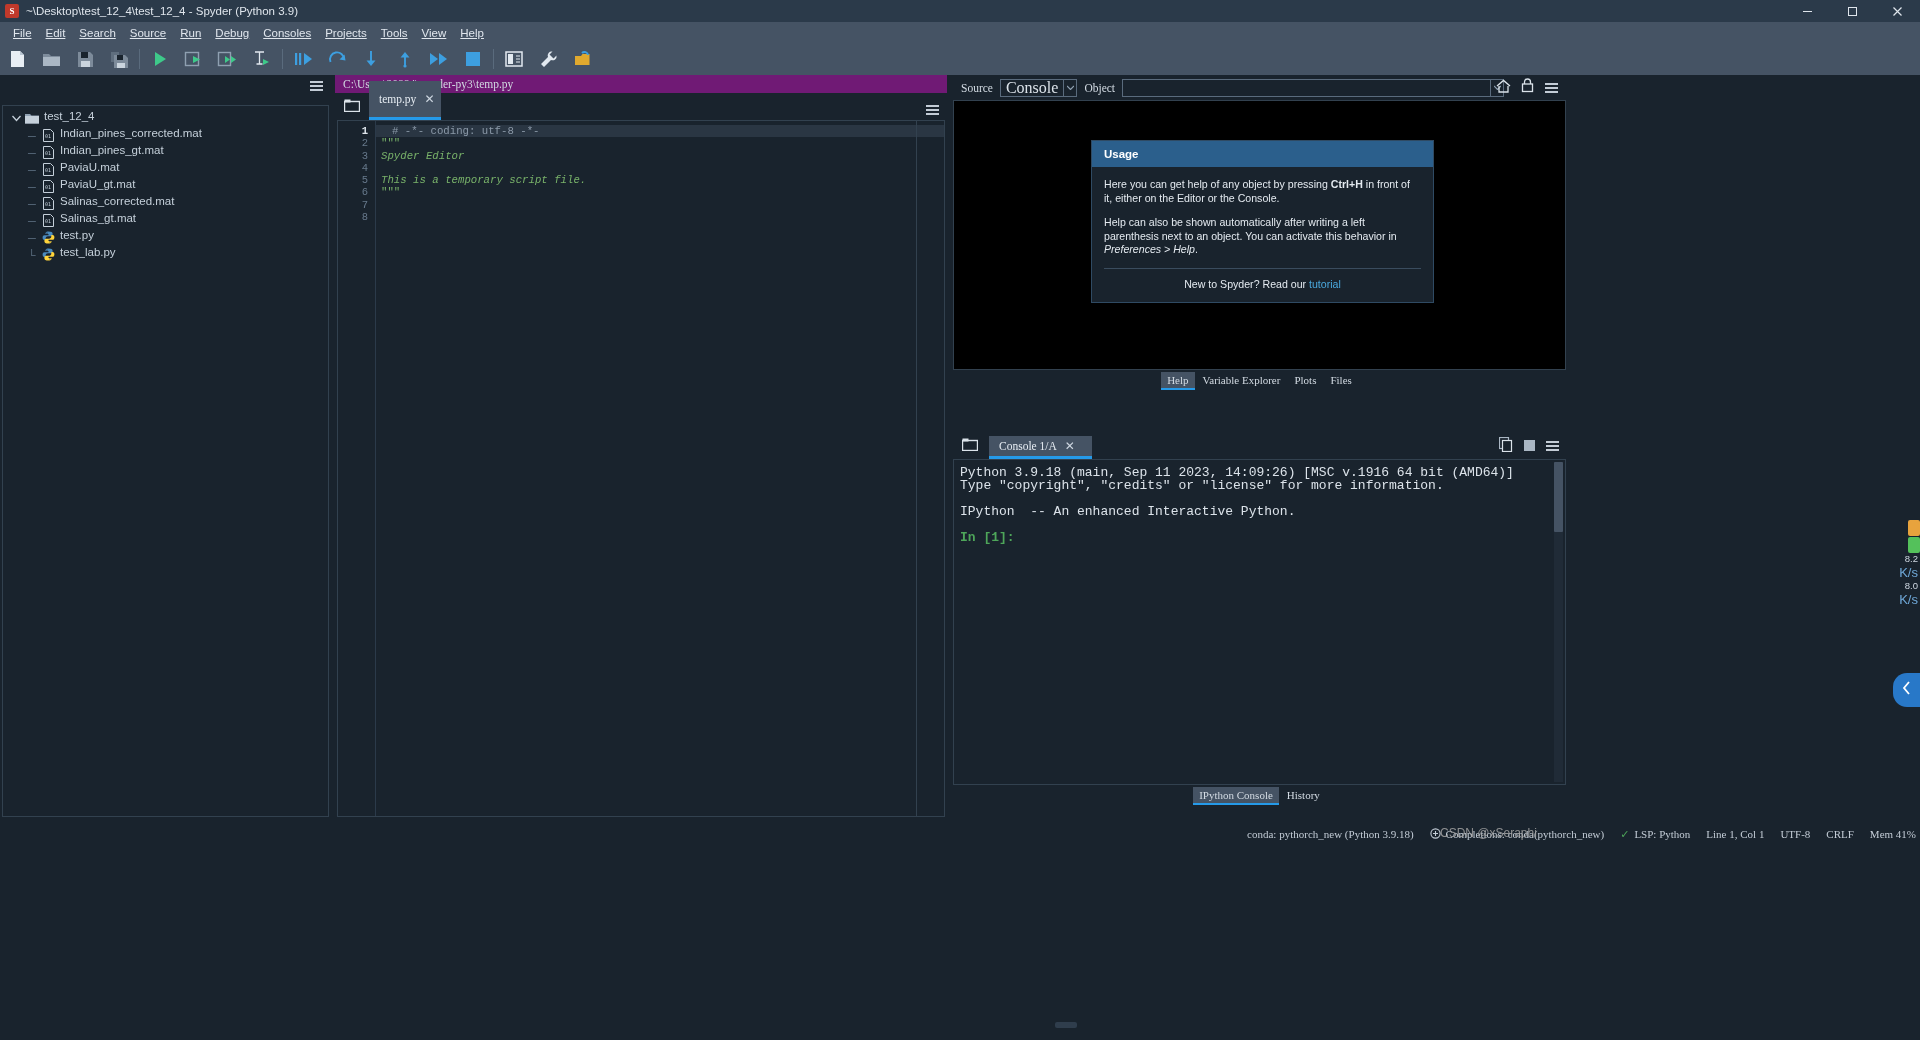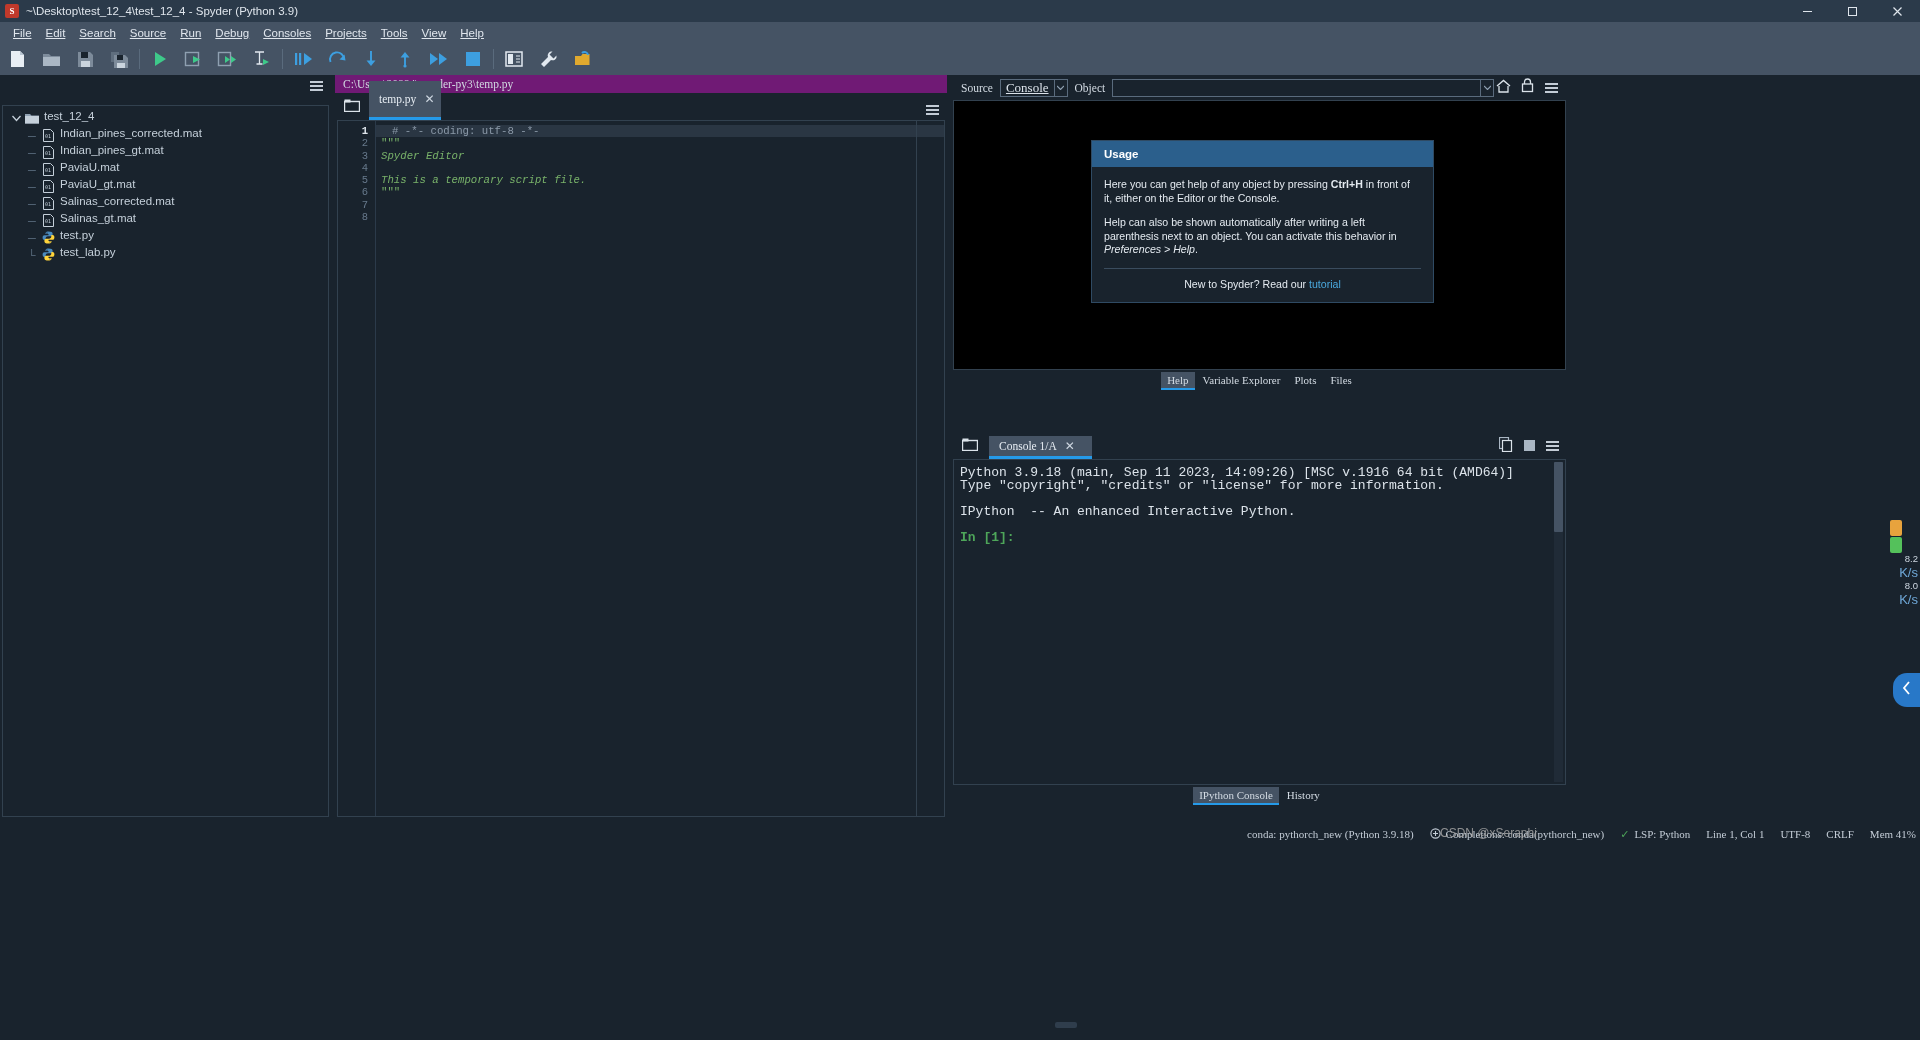--- a/index.html
+++ b/index.html
@@ -144,23 +144,22 @@
   .help-bar {
     height: 25px; display: flex; align-items: center; gap: 7px; padding-left: 10px;
     position: relative;
   }
   .hb-lbl { font-size: 11.5px; color: #d4dce4; font-family: "Liberation Serif", serif; }
   .hb-combo {
     height: 18px; min-width: 58px; background: #19232d; border: 1px solid #5a6b7d;
     display: flex; align-items: center;
   }
   .hb-combo .v {
-    flex: 1; font-size: 13px; color: #dce3ea; padding: 0 5px;
+    flex: 1; font-size: 16px; color: #dce3ea; padding: 0 5px;
     font-family: "Liberation Serif", serif;
-    text-decoration: underline;
   }
   .hb-combo .arrow {
     width: 13px; height: 16px; display: flex; align-items: center; justify-content: center;
     border-left: 1px solid #5a6b7d;
   }
   .hb-obj {
     height: 18px; width: 382px; background: #19232d; border: 1px solid #5a6b7d;
     display: flex; align-items: center;
   }
   .hb-obj .arrow {
@@ -252,21 +251,21 @@
     position: absolute; left: 0; top: 845px; width: 1920px; height: 195px; background: #19232d;
   }
   .taskbar-hint {
     position: absolute; left: 1055px; top: 1022px; width: 22px; height: 6px;
     background: #2f3d4c; border-radius: 2px;
   }
 
   
   .perf-strip {
     position: absolute; left: 1890px; top: 520px; width: 30px; height: 120px;
-    display: flex; flex-direction: column; align-items: flex-start; gap: 1px;
+    display: flex; flex-direction: column; align-items: flex-end; gap: 1px;
   }
   .perf-box { width: 12px; height: 16px; border-radius: 2px; }
   .perf-lbl {
     font-size: 9.5px; color: #cfd8e2; font-family: "Liberation Sans", sans-serif;
     line-height: 10px; text-align: right; width: 30px; padding-right: 2px;
   }
   .perf-sub { font-size: 13px; color: #6fa8d8; text-align: right; width: 30px; padding-right: 2px; }
   .float-arrow {
     position: absolute; left: 1893px; top: 673px; width: 27px; height: 34px;
     background: #2878c8; border-radius: 14px 0 0 14px;

